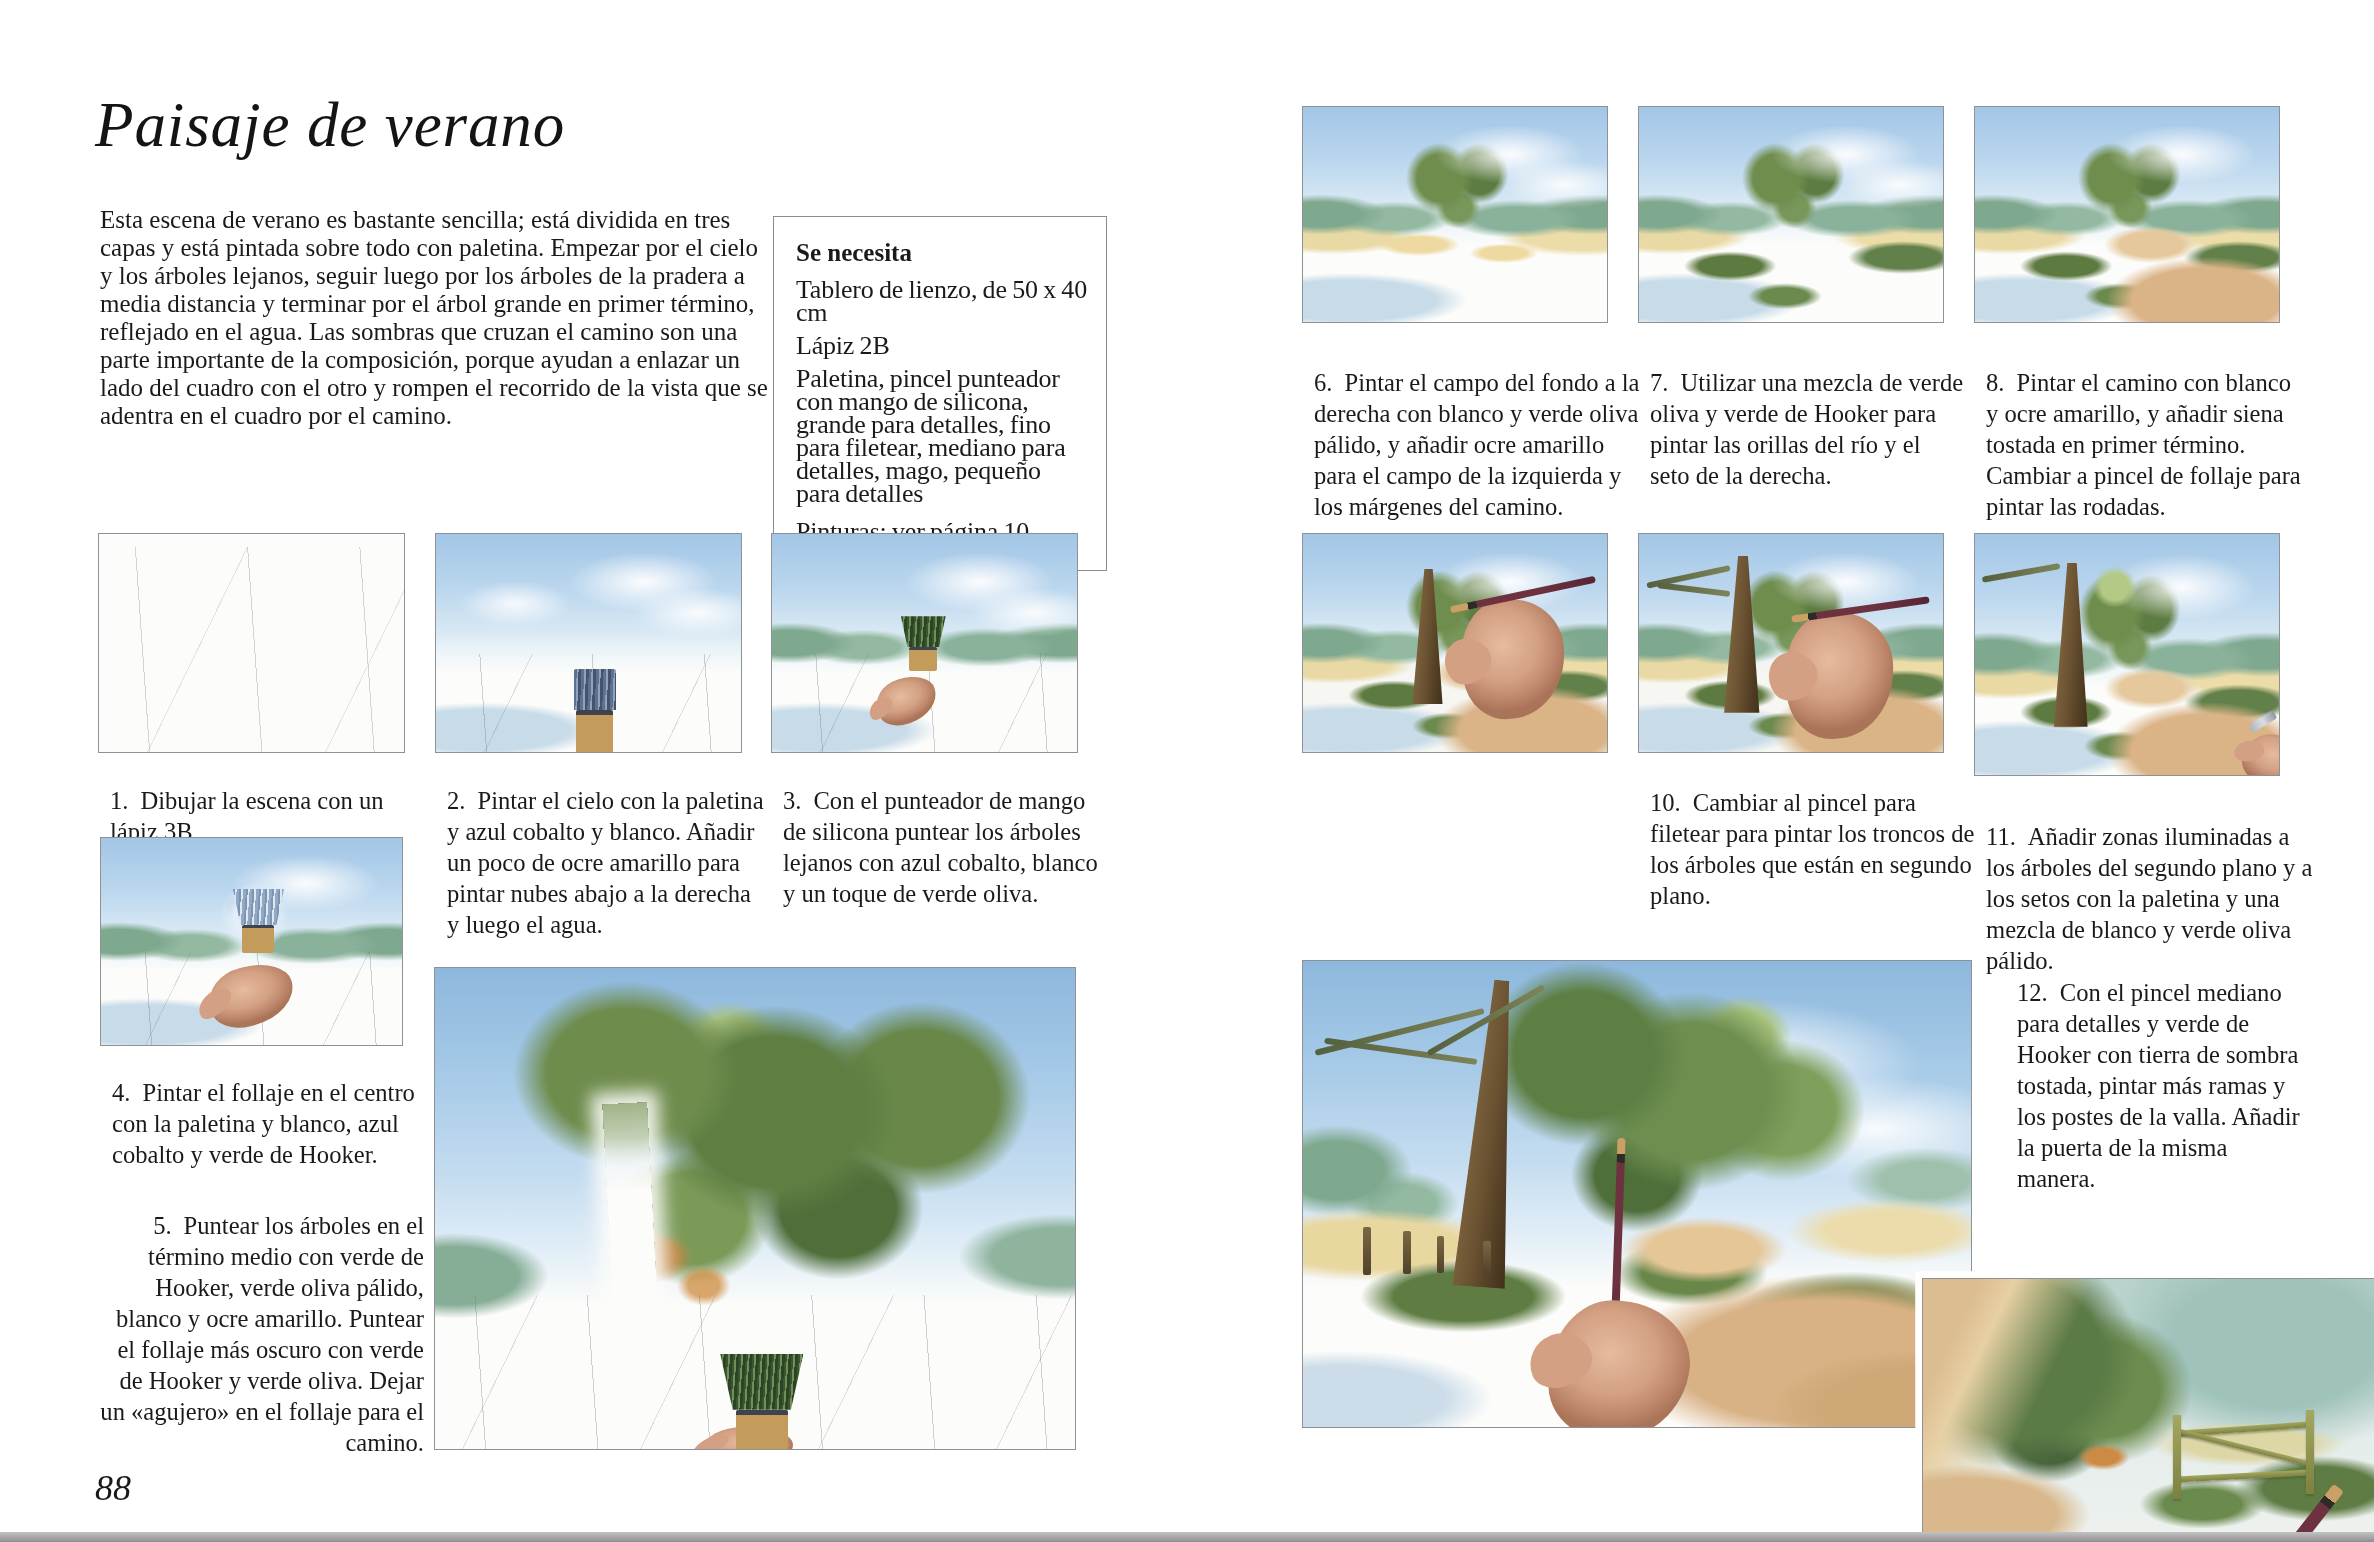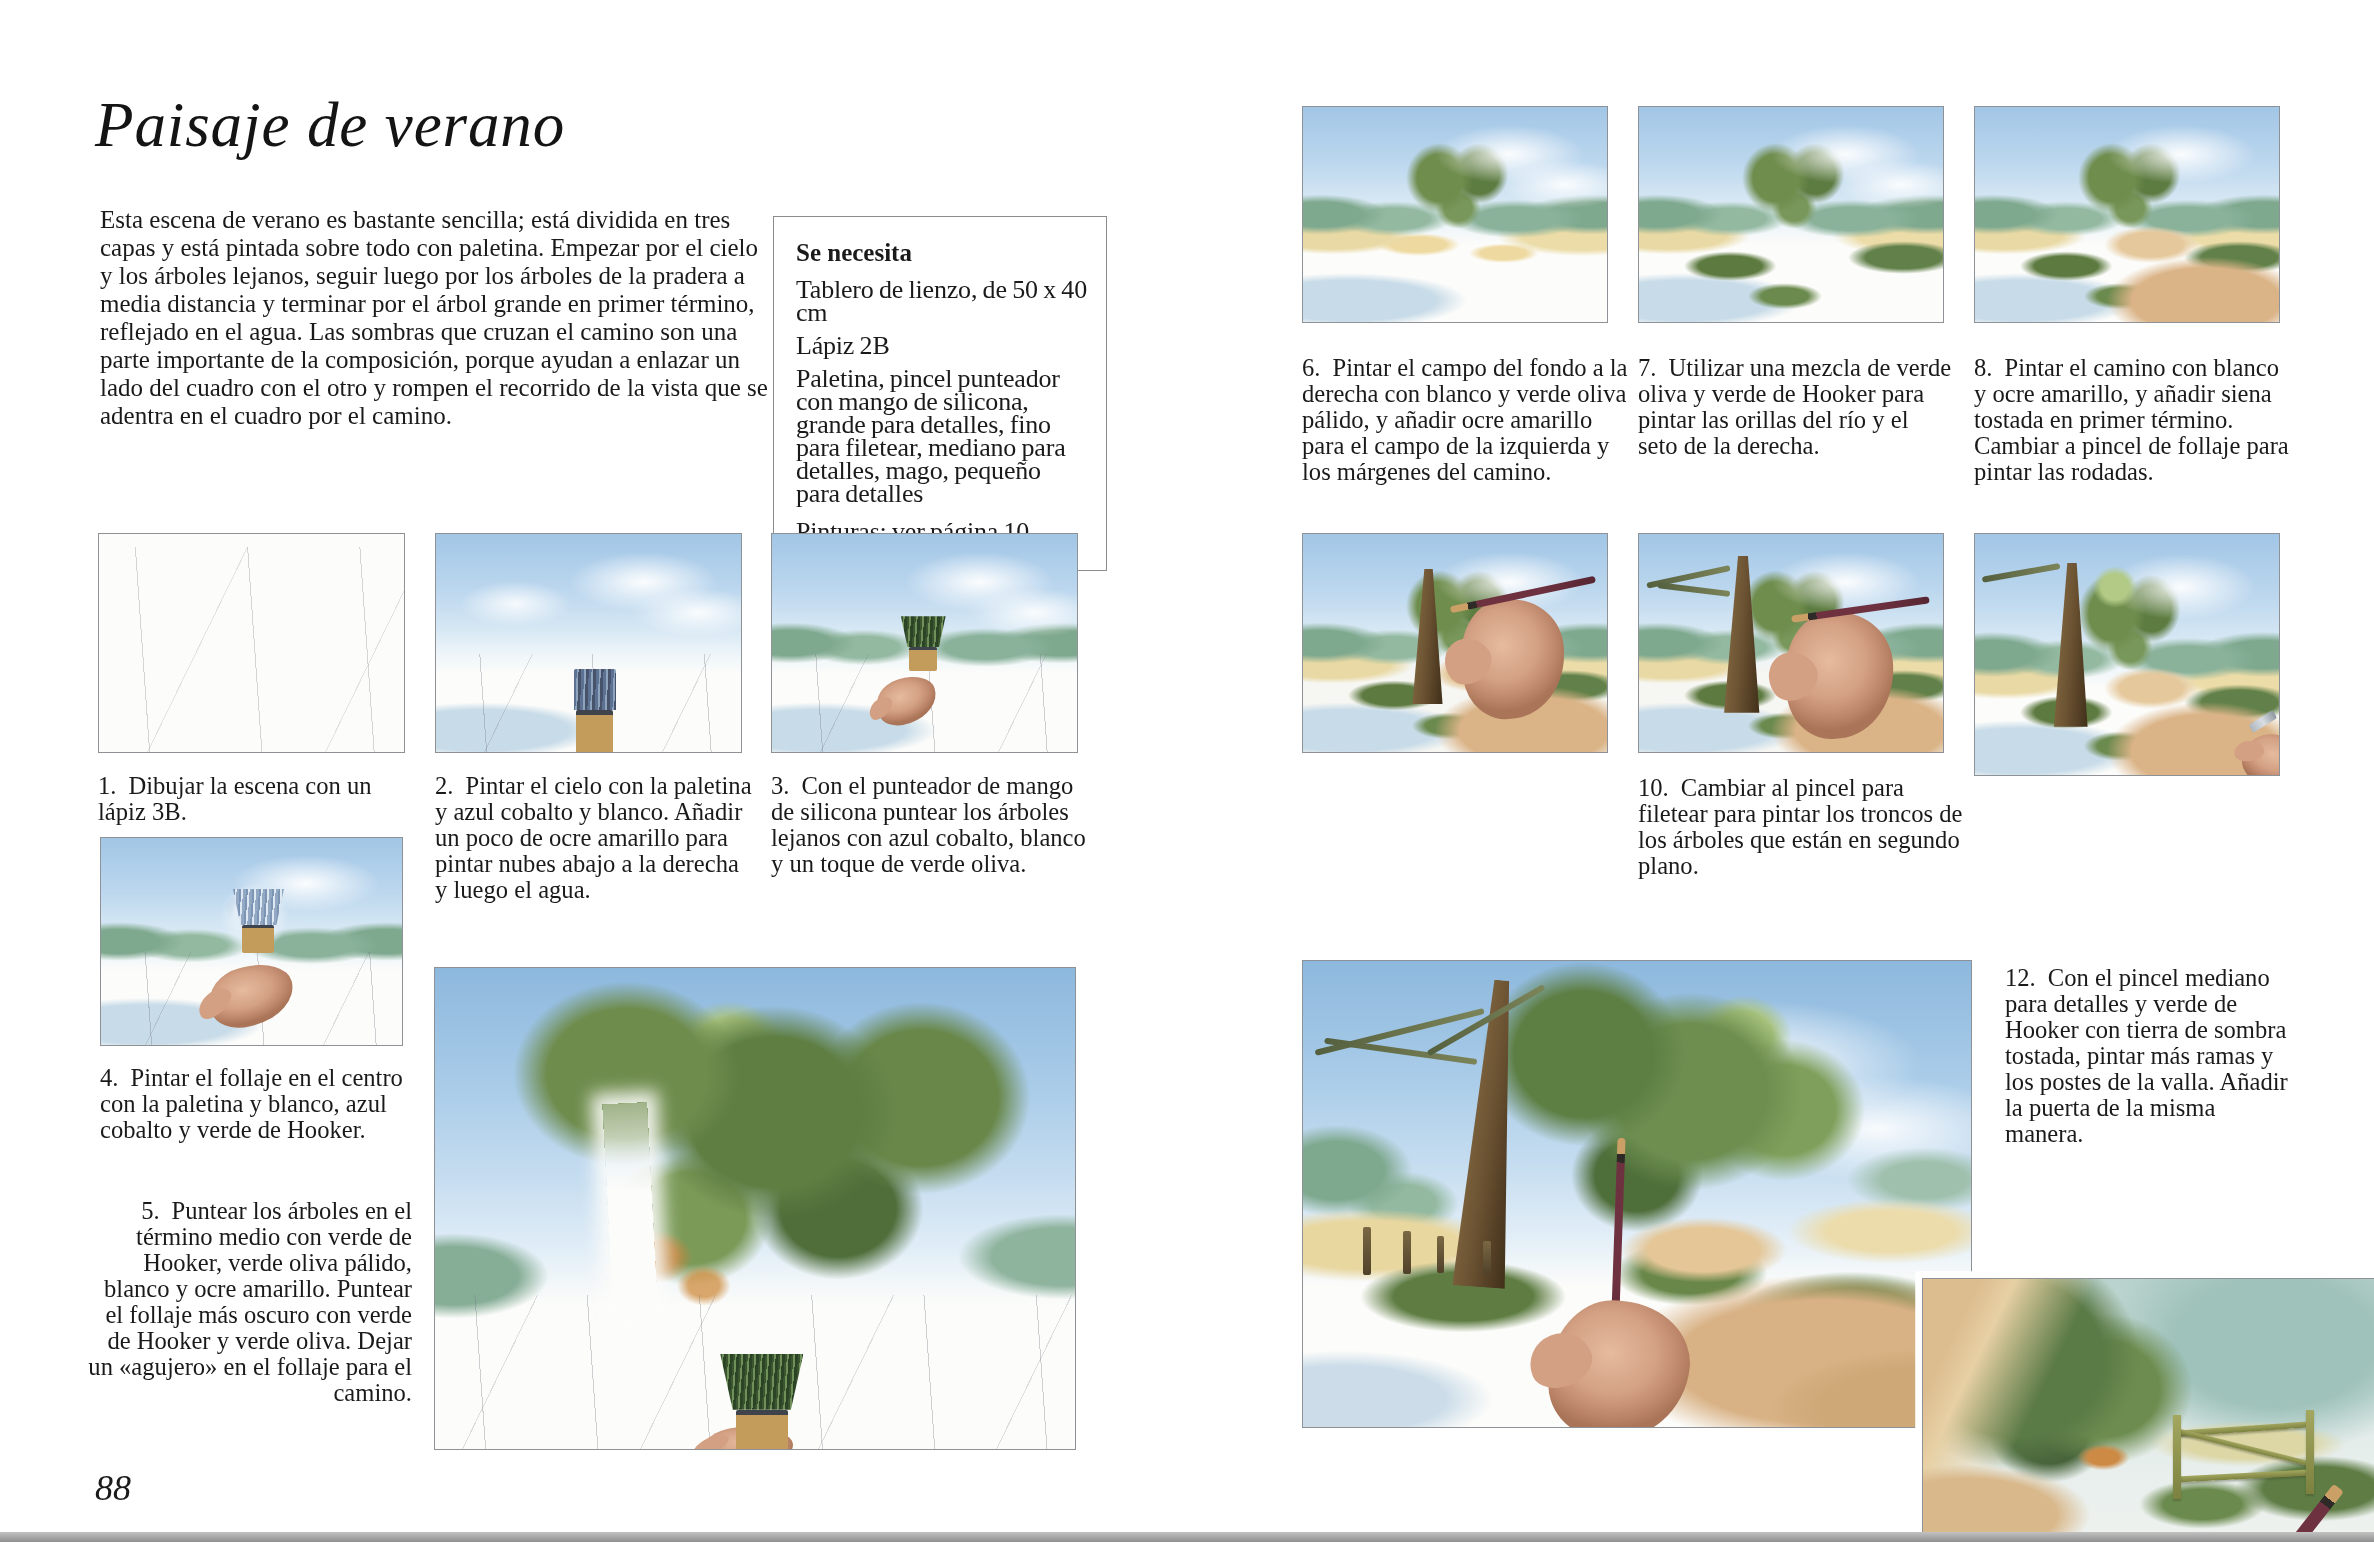--- a/index.html
+++ b/index.html
@@ -6,21 +6,21 @@
   body{width:2375px;height:1543px;background:#ffffff;font-family:"Liberation Serif","DejaVu Serif",serif;color:#1a1a1a;}
   .spread{position:relative;width:2375px;height:1543px;background:#ffffff;overflow:hidden;}
 
   
   .title{position:absolute;left:95px;top:89px;margin:0;font-size:63px;font-weight:normal;font-style:italic;letter-spacing:0.9px;color:#141414;}
   .intro{position:absolute;left:100px;top:206px;width:672px;margin:0;font-size:25px;line-height:28px;}
   .matbox{position:absolute;left:773px;top:216px;width:334px;box-sizing:border-box;border:1.9px solid #8c8c8c;padding:22px 18.6px 16.7px 22px;background:#fff;}
   .matbox h2{margin:0 0 11px 0;font-size:25px;font-weight:bold;}
   .matbox p{margin:0 0 10.2px 0;font-size:26px;line-height:23px;letter-spacing:-0.2px;word-spacing:-0.9px;}
   .matbox p.last{margin-top:15px;}
-  .cap{position:absolute;margin:0;font-size:24.6px;line-height:26px;}
+  .cap{position:absolute;margin:12px;font-size:24.6px;line-height:31px;}
   .cap .num{margin-right:12px;}
   .cap.right{text-align:right;}
   .pagenum{position:absolute;left:95px;top:1467px;margin:0;font-size:36px;font-style:italic;}
 
   
   .photo{position:absolute;box-sizing:border-box;border:0.9px solid #8e9297;background-color:#fcfcfa;overflow:hidden;z-index:1;}
   .photo i{position:absolute;display:block;}
 
   
   :root{
@@ -258,19 +258,20 @@
 
   <p class="cap" style="left:98px;top:773px;width:306px;"><span class="num">1.</span><span>Dibujar la escena con un lápiz 3B.</span></p>
   <p class="cap" style="left:435px;top:773px;width:320px;"><span class="num">2.</span><span>Pintar el cielo con la paletina y azul cobalto y blanco. Añadir un poco de ocre amarillo para pintar nubes abajo a la derecha y luego el agua.</span></p>
   <p class="cap" style="left:771px;top:773px;width:327px;"><span class="num">3.</span><span>Con el punteador de mango de silicona puntear los árboles lejanos con azul cobalto, blanco y un toque de verde oliva.</span></p>
   <p class="cap" style="left:100px;top:1065px;width:315px;"><span class="num">4.</span><span>Pintar el follaje en el centro con la paletina y blanco, azul cobalto y verde de Hooker.</span></p>
   <p class="cap right" style="left:85px;top:1198px;width:327px;"><span class="num">5.</span><span>Puntear los árboles en el término medio con verde de Hooker, verde oliva pálido, blanco y ocre amarillo. Puntear el follaje más oscuro con verde de Hooker y verde oliva. Dejar un «agujero» en el follaje para el camino.</span></p>
   <p class="cap" style="left:1302px;top:355px;width:327px;"><span class="num">6.</span><span>Pintar el campo del fondo a la derecha con blanco y verde oliva pálido, y añadir ocre amarillo para el campo de la izquierda y los márgenes del camino.</span></p>
   <p class="cap" style="left:1638px;top:355px;width:315px;"><span class="num">7.</span><span>Utilizar una mezcla de verde oliva y verde de Hooker para pintar las orillas del río y el seto de la derecha.</span></p>
   <p class="cap" style="left:1974px;top:355px;width:315px;"><span class="num">8.</span><span>Pintar el camino con blanco y ocre amarillo, y añadir siena tostada en primer término. Cambiar a pincel de follaje para pintar las rodadas.</span></p>
   <p class="cap" style="left:1638px;top:775px;width:327px;"><span class="num">10.</span><span>Cambiar al pincel para filetear para pintar los troncos de los árboles que están en segundo plano.</span></p>
+  <p class="cap" style="left:1974px;top:809px;width:330px;"><span class="num">11.</span><span>Añadir zonas iluminadas a los árboles del segundo plano y a los setos con la paletina y una mezcla de blanco y verde oliva pálido.</span></p>
   <p class="cap" style="left:2005px;top:965px;width:289px;z-index:2;"><span class="num">12.</span><span>Con el pincel mediano para detalles y verde de Hooker con tierra de sombra tostada, pintar más ramas y los postes de la valla. Añadir la puerta de la misma manera.</span></p>
 
   <p class="pagenum">88</p>
 
   <div class="edge"></div>
 </div>
 
 
 </body></html>

